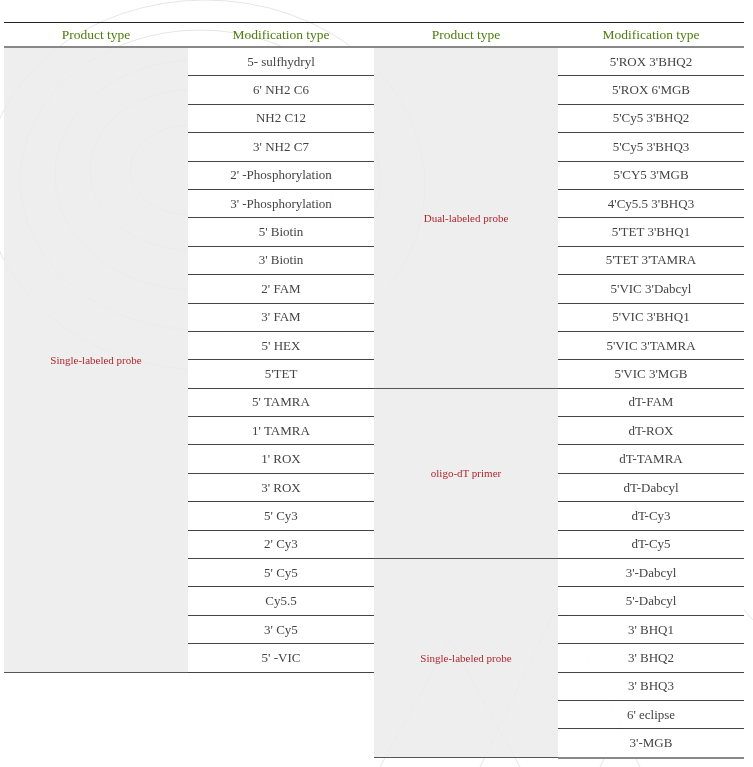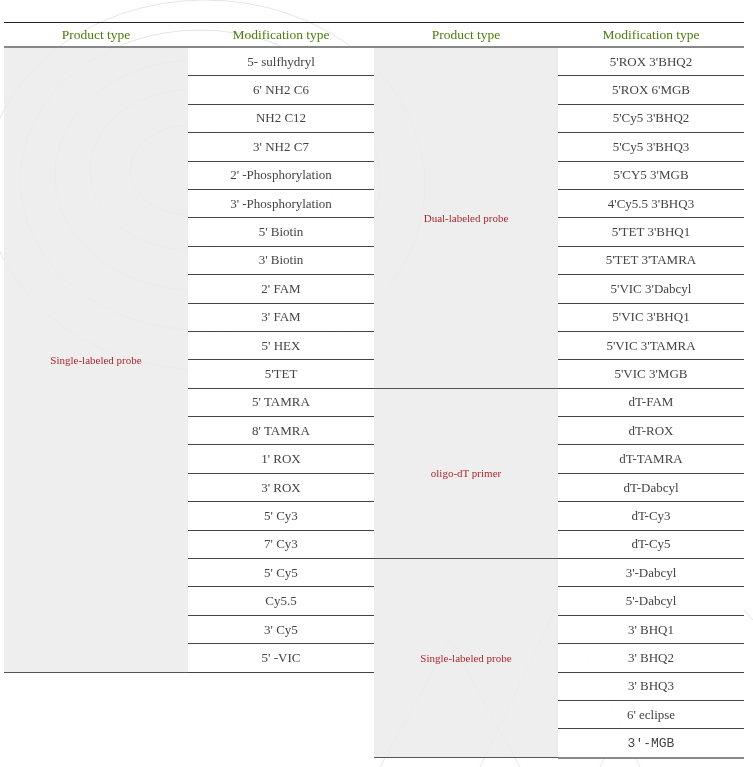--- a/index.html
+++ b/index.html
@@ -35,21 +35,21 @@
     border-bottom:1px solid #444;
     margin-left:48px;
   }
   td.mod { background:rgba(255,255,255,0.92); }
   td.prod {
     background:rgba(235,235,235,0.85);
     color:#b0282e; font-size:11px;
     border-bottom:1px solid #555;
   }
   td.empty { background:transparent; border-bottom:none; }
-  tr.lastrow td { border-bottom:2px solid #888;font-family:Liberation Mono, monospace; }
+  tr.lastrow td { border-bottom:2px solid #888; }
 </style>
 </head>
 <body>
 
 <svg class="bg-swirl" viewBox="0 0 753 767">
   <g fill="none" stroke="#e6e6e6" stroke-width="1">
     <ellipse cx="190" cy="170" rx="60" ry="45"></ellipse>
     <ellipse cx="190" cy="170" rx="100" ry="80"></ellipse>
     <ellipse cx="195" cy="175" rx="140" ry="115"></ellipse>
     <ellipse cx="200" cy="180" rx="180" ry="150"></ellipse>
@@ -125,37 +125,37 @@
       <tr>
         <td class="mod">5'TET</td>
         <td class="mod">5'VIC 3'MGB</td>
       </tr>
       <tr>
         <td class="mod">5'  TAMRA</td>
         <td class="prod" rowspan="6">oligo-dT primer</td>
         <td class="mod">dT-FAM</td>
       </tr>
       <tr>
-        <td class="mod">8'  TAMRA</td>
+        <td class="mod">1'  TAMRA</td>
         <td class="mod">dT-ROX</td>
       </tr>
       <tr>
         <td class="mod">1'  ROX</td>
         <td class="mod">dT-TAMRA</td>
       </tr>
       <tr>
         <td class="mod">3'  ROX</td>
         <td class="mod">dT-Dabcyl</td>
       </tr>
       <tr>
         <td class="mod">5'  Cy3</td>
         <td class="mod">dT-Cy3</td>
       </tr>
       <tr>
-        <td class="mod">7'  Cy3</td>
+        <td class="mod">2'  Cy3</td>
         <td class="mod">dT-Cy5</td>
       </tr>
       <tr>
         <td class="mod">5'  Cy5</td>
         <td class="prod" rowspan="7">Single-labeled probe</td>
         <td class="mod">3'-Dabcyl</td>
       </tr>
       <tr>
         <td class="mod">Cy5.5</td>
         <td class="mod">5'-Dabcyl</td>

